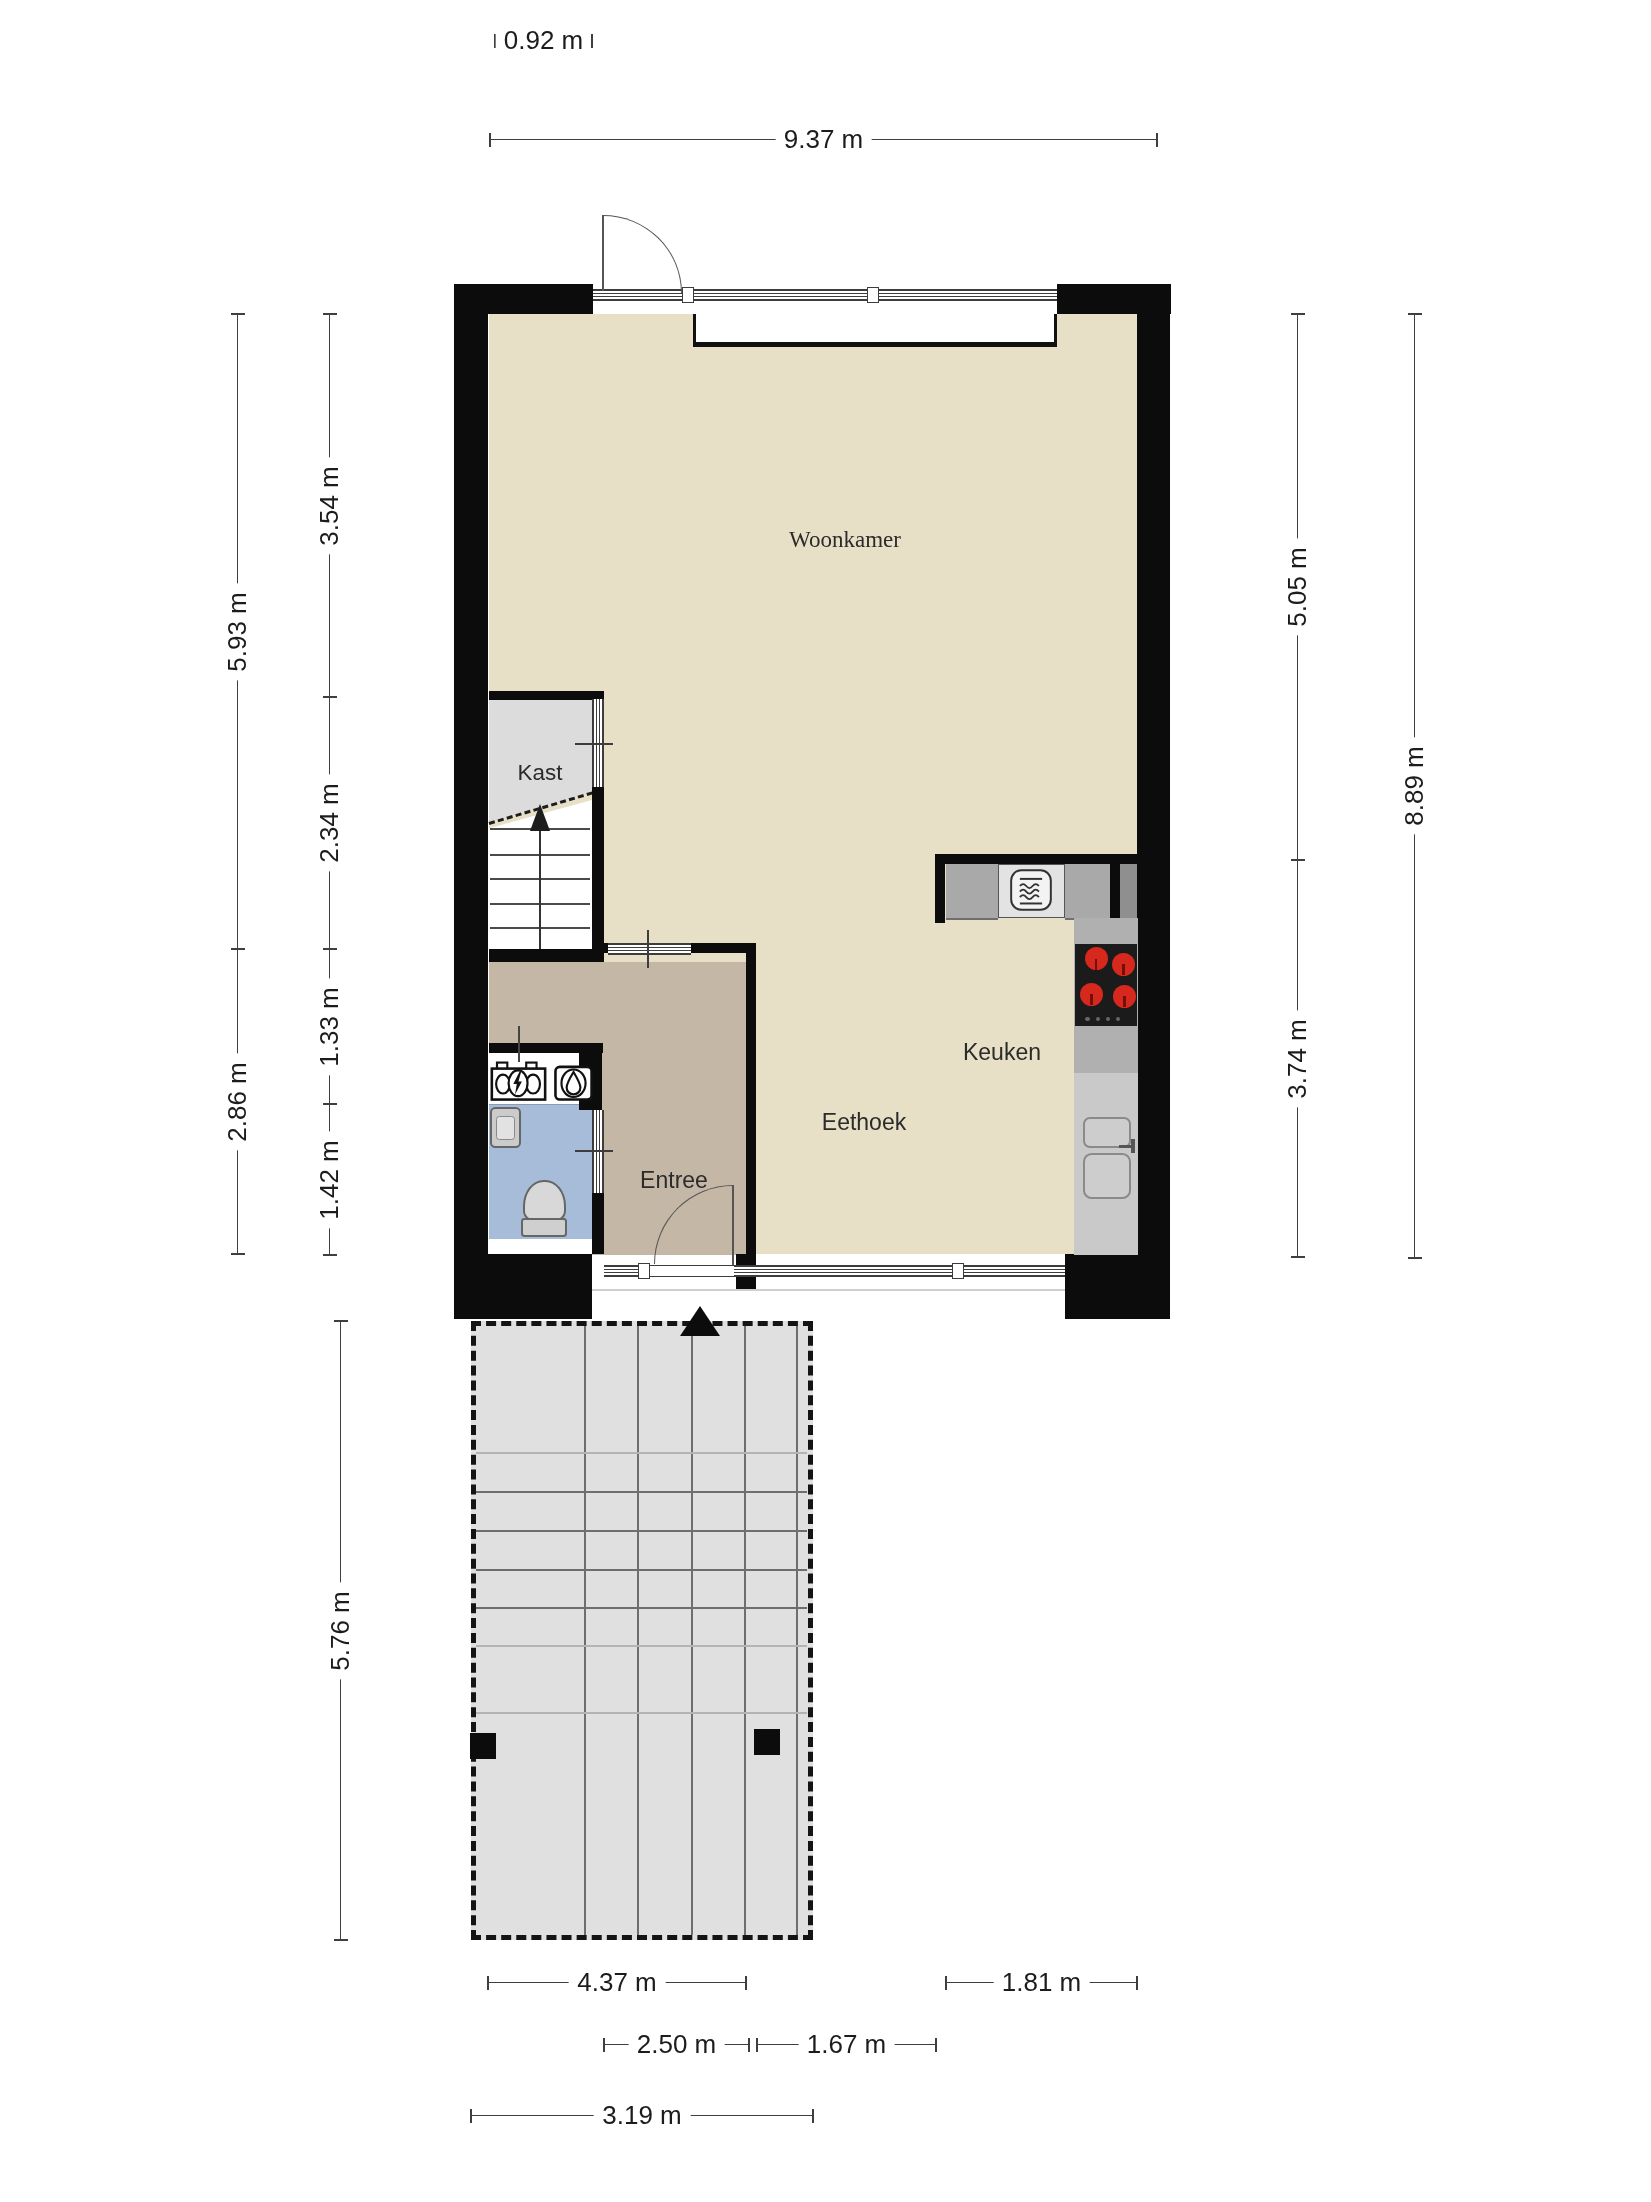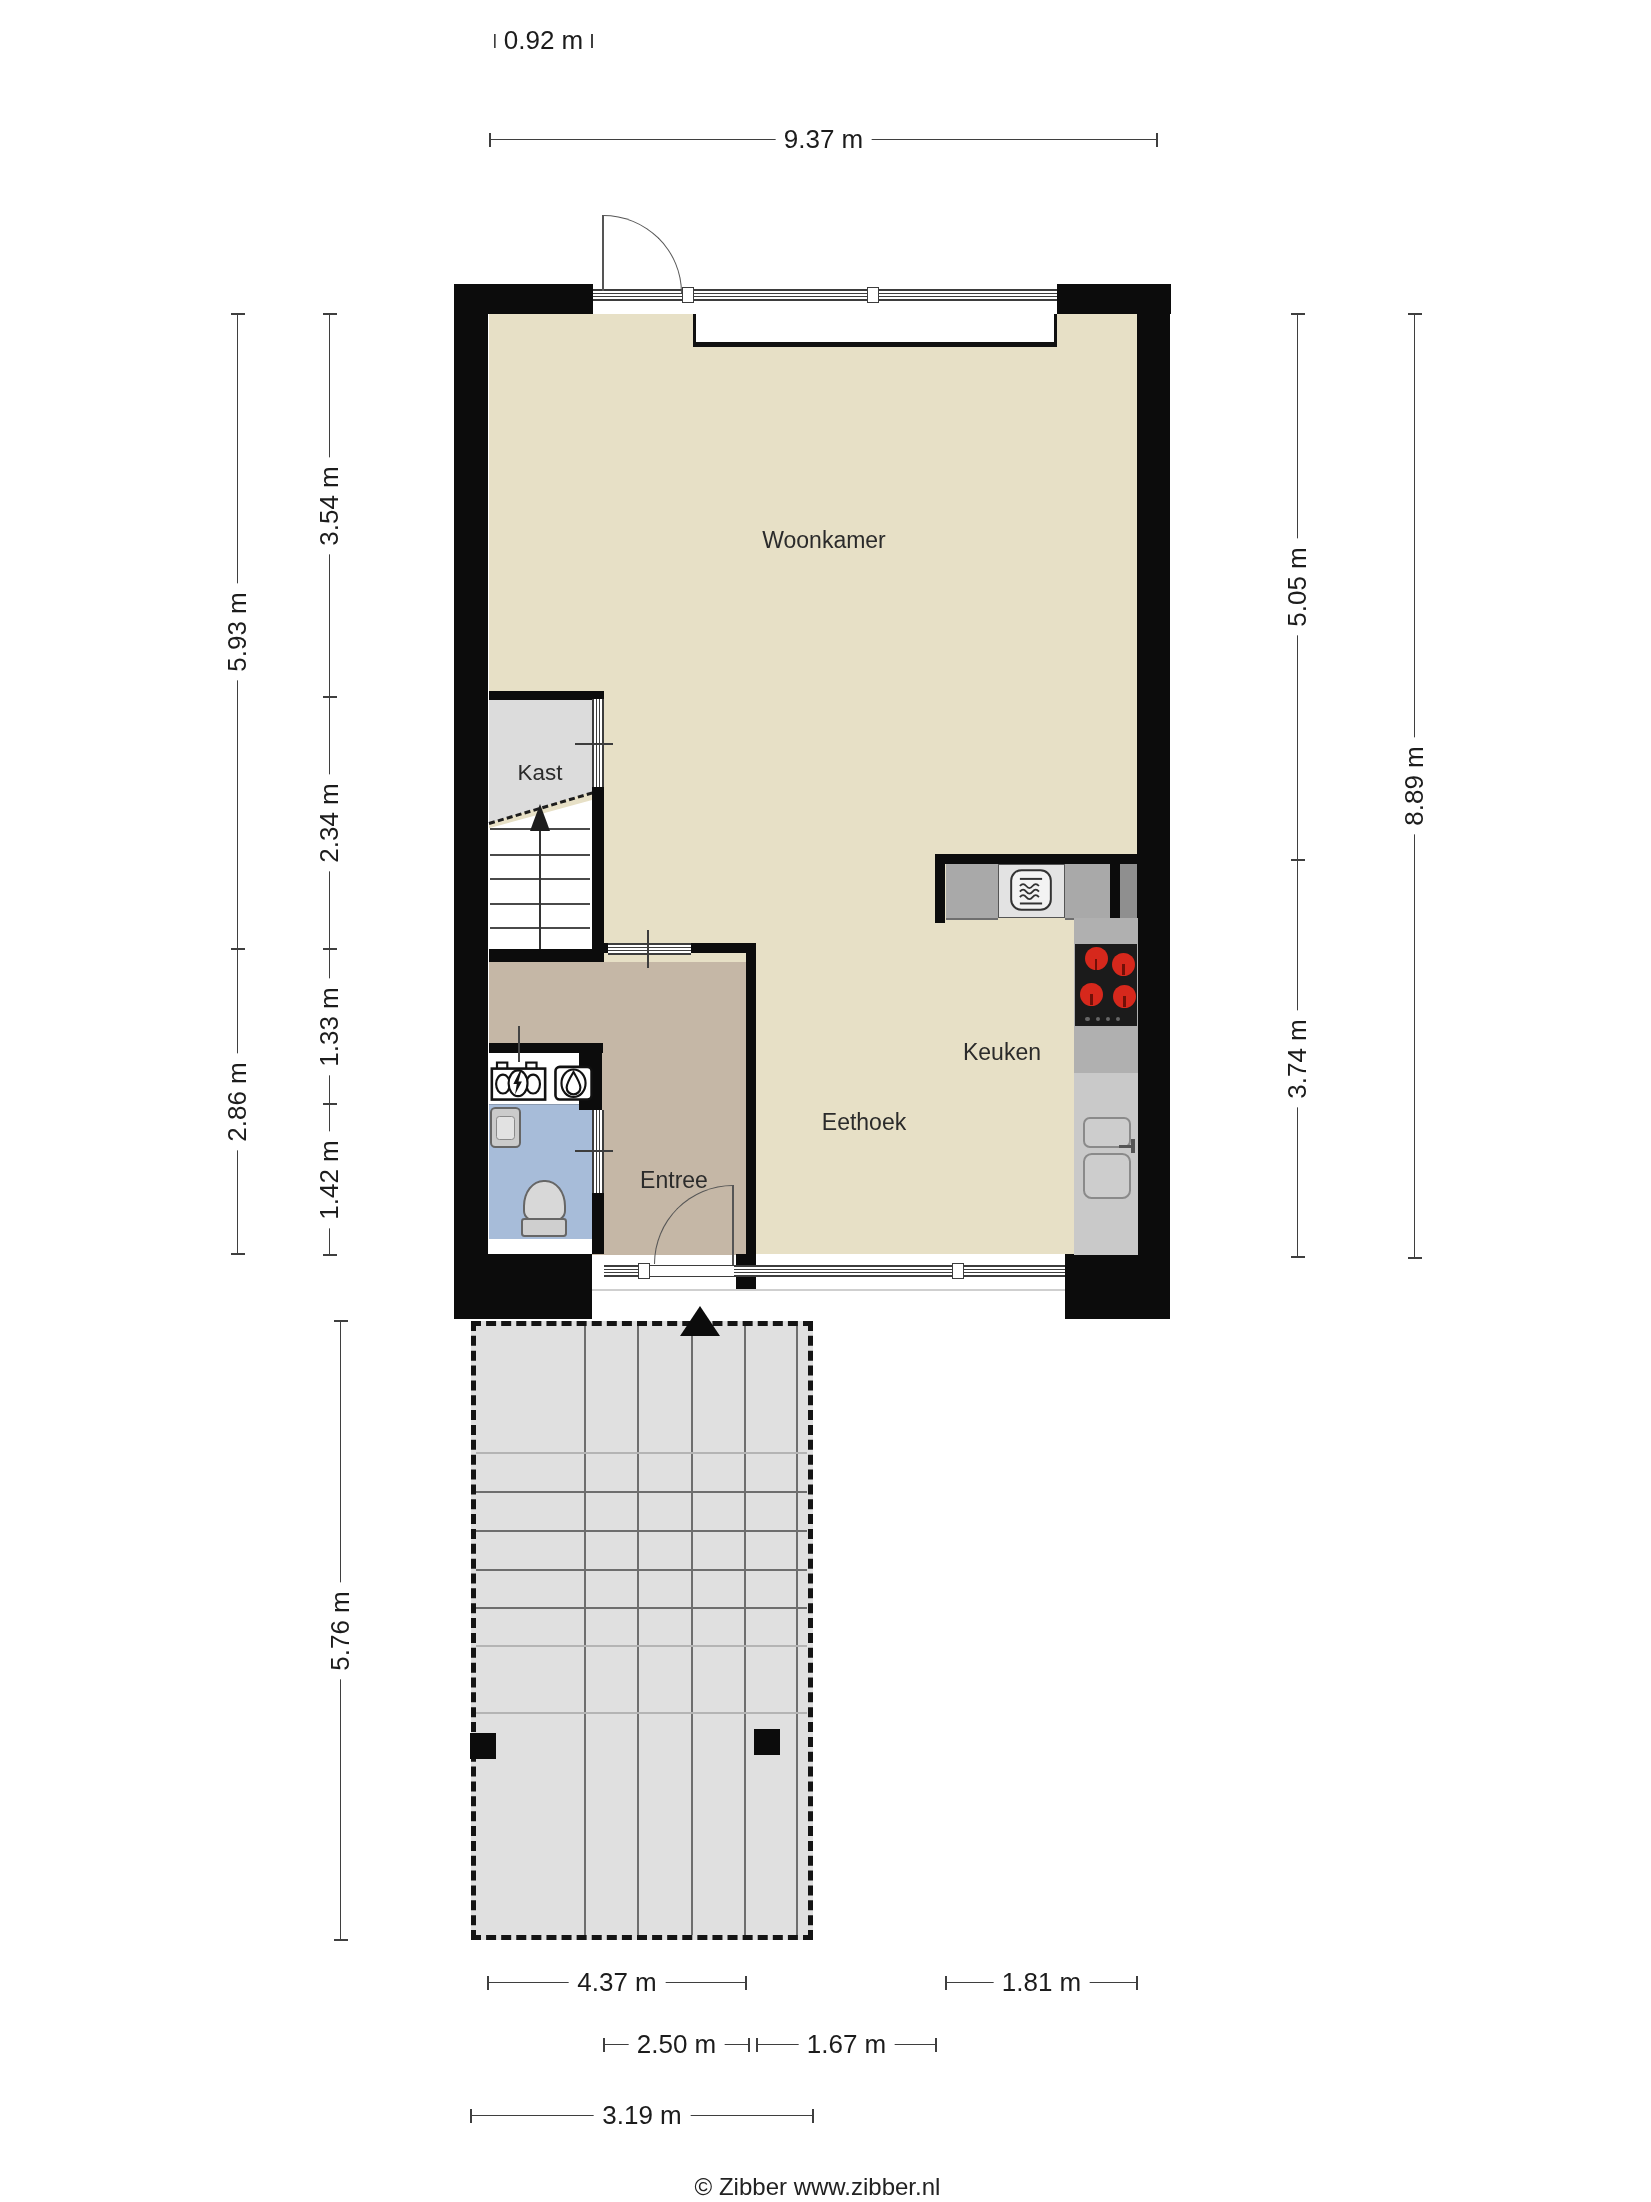--- a/index.html
+++ b/index.html
@@ -208,21 +208,21 @@
     <div class="knob" style="left:41px;top:73px;"></div>
   </div>
 
   <div class="abs" style="left:1081px;top:1117px;width:57px;height:86px;">
     <div class="abs" style="left:1.7px;top:0;width:48px;height:31px;background:#cdcdcd;border:2.6px solid #8a8a8a;border-radius:6.9px;box-sizing:border-box;"></div>
     <div class="abs" style="left:1.7px;top:36px;width:48px;height:46px;background:#cdcdcd;border:2.6px solid #8a8a8a;border-radius:8.6px;box-sizing:border-box;"></div>
     <div class="abs" style="left:38px;top:27.5px;width:13.8px;height:3.4px;background:#555;"></div>
     <div class="abs" style="left:50px;top:22.4px;width:4.3px;height:13.8px;background:#555;"></div>
   </div>
 
-  <div class="room-label" style="left:824px;top:540px;">Woonkamer</div>
+  <div class="room-label" style="left:845px;top:540px;font-family:Liberation Serif, serif;">Woonkamer</div>
   <div class="room-label" style="left:540px;top:773px;font-size:22.4px;">Kast</div>
   <div class="room-label" style="left:1002px;top:1052px;">Keuken</div>
   <div class="room-label" style="left:842px;top:1122px;margin-left:22px;">Eethoek</div>
   <div class="room-label" style="left:674px;top:1180px;">Entree</div>
   <div class="room-label" style="left:645px;top:1639px;">Carport</div>
 
   <div id="carport" style="left:471px;top:1321px;width:342px;height:619px;">
     <div class="cp-v" style="left:108px;top:0;height:609px;"></div>
     <div class="cp-v" style="left:161px;top:0;height:609px;"></div>
     <div class="cp-v" style="left:215px;top:0;height:609px;"></div>
@@ -249,16 +249,15 @@
   <div class="dimh" style="left:604px;top:2044px;width:145px;">
     <span>2.50 m</span>
   </div>
   <div class="dimh" style="left:757px;top:2044px;width:179px;">
     <span>1.67 m</span>
   </div>
   <div class="dimh" style="left:471px;top:2115px;width:342px;">
     <span>3.19 m</span>
   </div>
 
-  <div class="footer-line" style="top:2173px;">© Zibber www.zibber.nl</div>
 
 </div>
 
 
 </body></html>

